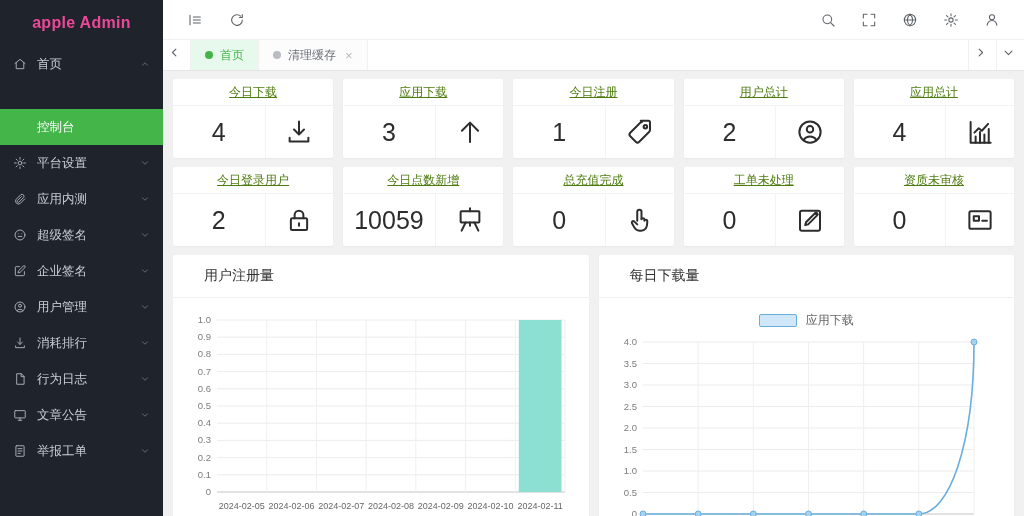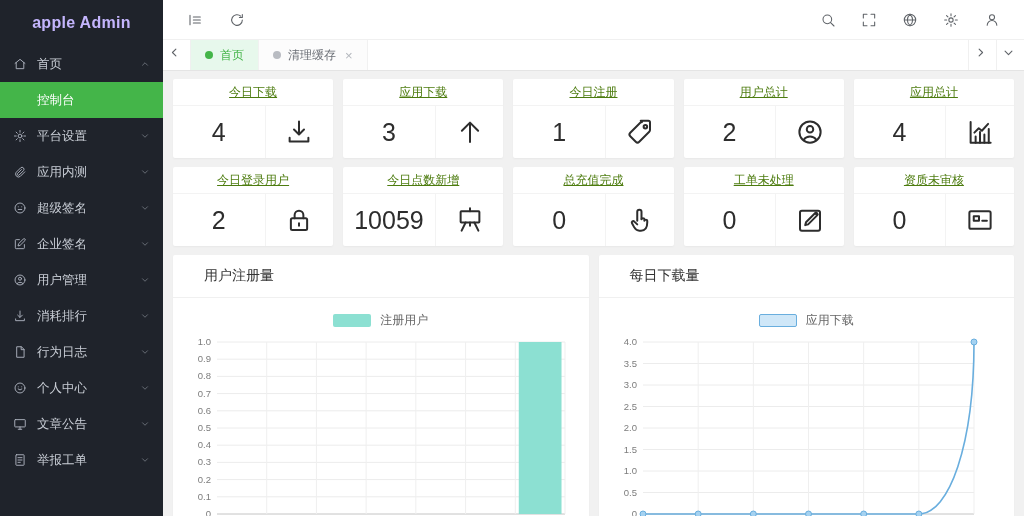--- a/index.html
+++ b/index.html
@@ -2,29 +2,29 @@
 <html><head>
 <meta charset="utf-8">
 <style>
   * { box-sizing: border-box; margin:0; padding:0; }
   html,body { width:1024px; height:516px; overflow:hidden; }
   body { font-family:"Liberation Sans","DejaVu Sans",sans-serif; background:#f1f1f1; display:flex; font-size:13px; }
 
   
   .sidebar { width:163px; flex:0 0 163px; background:#1f232b; color:#c9ced6; height:516px; overflow:hidden; }
   .logo { height:46px; display:flex; align-items:center; justify-content:center;
-          color:#c4b5fd; font-weight:bold; font-size:16px; letter-spacing:.3px; }
+          color:#ec4899; font-weight:bold; font-size:16px; letter-spacing:.3px; }
   .menu-item { height:36px; display:flex; align-items:center; padding:0 13px; font-size:12.5px; cursor:pointer; }
   .mi-icon { width:14px; height:14px; margin-right:10px; display:inline-flex; color:#aeb4bf; flex-shrink:0; }
   .mi-icon svg { width:100%; height:100%; }
   .mi-label { flex:1; }
   .chev { width:10px; height:10px; color:#8a8f99; display:inline-flex; }
   .chev svg { width:100%; height:100%; }
   .chev.up svg { transform:rotate(180deg); }
-  .submenu-item { height:36px; display:flex; align-items:center; padding-left:37px; font-size:12.5px; cursor:pointer; }
+  .submenu-item { height:36px; display:flex; align-items:center; padding-left:37px; font-size:12.5px; cursor:pointer;margin-top:27px; }
   .submenu-item.active { background:#44b549; color:#fff; }
 
   
   .main { flex:1; display:flex; flex-direction:column; min-width:0; }
 
   .topbar { height:40px; background:#fff; display:flex; align-items:center; border-bottom:1px solid #f0f0f0; flex-shrink:0; }
   .topbar .left { display:flex; align-items:center; gap:26px; margin-left:24px; }
   .topbar .right { display:flex; align-items:center; gap:25px; margin-left:auto; margin-right:24px; }
   .tb-icon { width:16px; height:16px; color:#5f6368; display:inline-flex; cursor:pointer; }
   .tb-icon svg { width:100%; height:100%; }
@@ -177,34 +177,20 @@
         <span class="mi-label">行为日志</span>
         <span class="chev ">
           <svg viewBox="0 0 24 24" fill="none" stroke="currentColor" stroke-width="1.6" stroke-linecap="round" stroke-linejoin="round">
             <path d="M6 9l6 6 6-6"></path>
           </svg>
         </span>
       </div>
       <div class="menu-item">
         <span class="mi-icon">
           <svg viewBox="0 0 24 24" fill="none" stroke="currentColor" stroke-width="1.6" stroke-linecap="round" stroke-linejoin="round">
-            <circle cx="12" cy="12" r="8.5"></circle>
-            <path d="M9 10h.01M15 10h.01M8.8 13.8a4.3 4.3 0 0 0 6.4 0"></path>
-          </svg>
-        </span>
-        <span class="mi-label">个人中心</span>
-        <span class="chev ">
-          <svg viewBox="0 0 24 24" fill="none" stroke="currentColor" stroke-width="1.6" stroke-linecap="round" stroke-linejoin="round">
-            <path d="M6 9l6 6 6-6"></path>
-          </svg>
-        </span>
-      </div>
-      <div class="menu-item">
-        <span class="mi-icon">
-          <svg viewBox="0 0 24 24" fill="none" stroke="currentColor" stroke-width="1.6" stroke-linecap="round" stroke-linejoin="round">
             <rect x="3" y="4.5" width="18" height="12.5" rx="1"></rect>
             <path d="M9 21h6M12 17v4"></path>
           </svg>
         </span>
         <span class="mi-label">文章公告</span>
         <span class="chev ">
           <svg viewBox="0 0 24 24" fill="none" stroke="currentColor" stroke-width="1.6" stroke-linecap="round" stroke-linejoin="round">
             <path d="M6 9l6 6 6-6"></path>
           </svg>
         </span>
@@ -454,24 +440,21 @@
                   <path d="M13.8 12.5h3.7"></path>
                 </svg>
               </span>
             </div>
           </div>
         </div>
       </div>
     <div class="charts-row">
       <div class="panel">
         <div class="panel-head">用户注册量</div>
-        <div class="panel-body" id="chart0"><div class="legend">
-              <span class="legend-swatch" style="background:#8ce0d2;"></span>
-              <span>注册用户</span>
-            </div><svg width="395" height="208" viewBox="0 0 395 208">
+        <div class="panel-body" id="chart0"><svg width="395" height="208" viewBox="0 0 395 208">
               <line x1="34" y1="10" x2="382" y2="10" stroke="#ececec" stroke-width="1"></line>
               <text x="28" y="13" text-anchor="end" font-size="9.5" fill="#7c7c7c">1.0</text>
               <line x1="34" y1="27.2" x2="382" y2="27.2" stroke="#ececec" stroke-width="1"></line>
               <text x="28" y="30.2" text-anchor="end" font-size="9.5" fill="#7c7c7c">0.9</text>
               <line x1="34" y1="44.4" x2="382" y2="44.4" stroke="#ececec" stroke-width="1"></line>
               <text x="28" y="47.4" text-anchor="end" font-size="9.5" fill="#7c7c7c">0.8</text>
               <line x1="34" y1="61.599999999999994" x2="382" y2="61.599999999999994" stroke="#ececec" stroke-width="1"></line>
               <text x="28" y="64.6" text-anchor="end" font-size="9.5" fill="#7c7c7c">0.7</text>
               <line x1="34" y1="78.8" x2="382" y2="78.8" stroke="#ececec" stroke-width="1"></line>
               <text x="28" y="81.8" text-anchor="end" font-size="9.5" fill="#7c7c7c">0.6</text>

